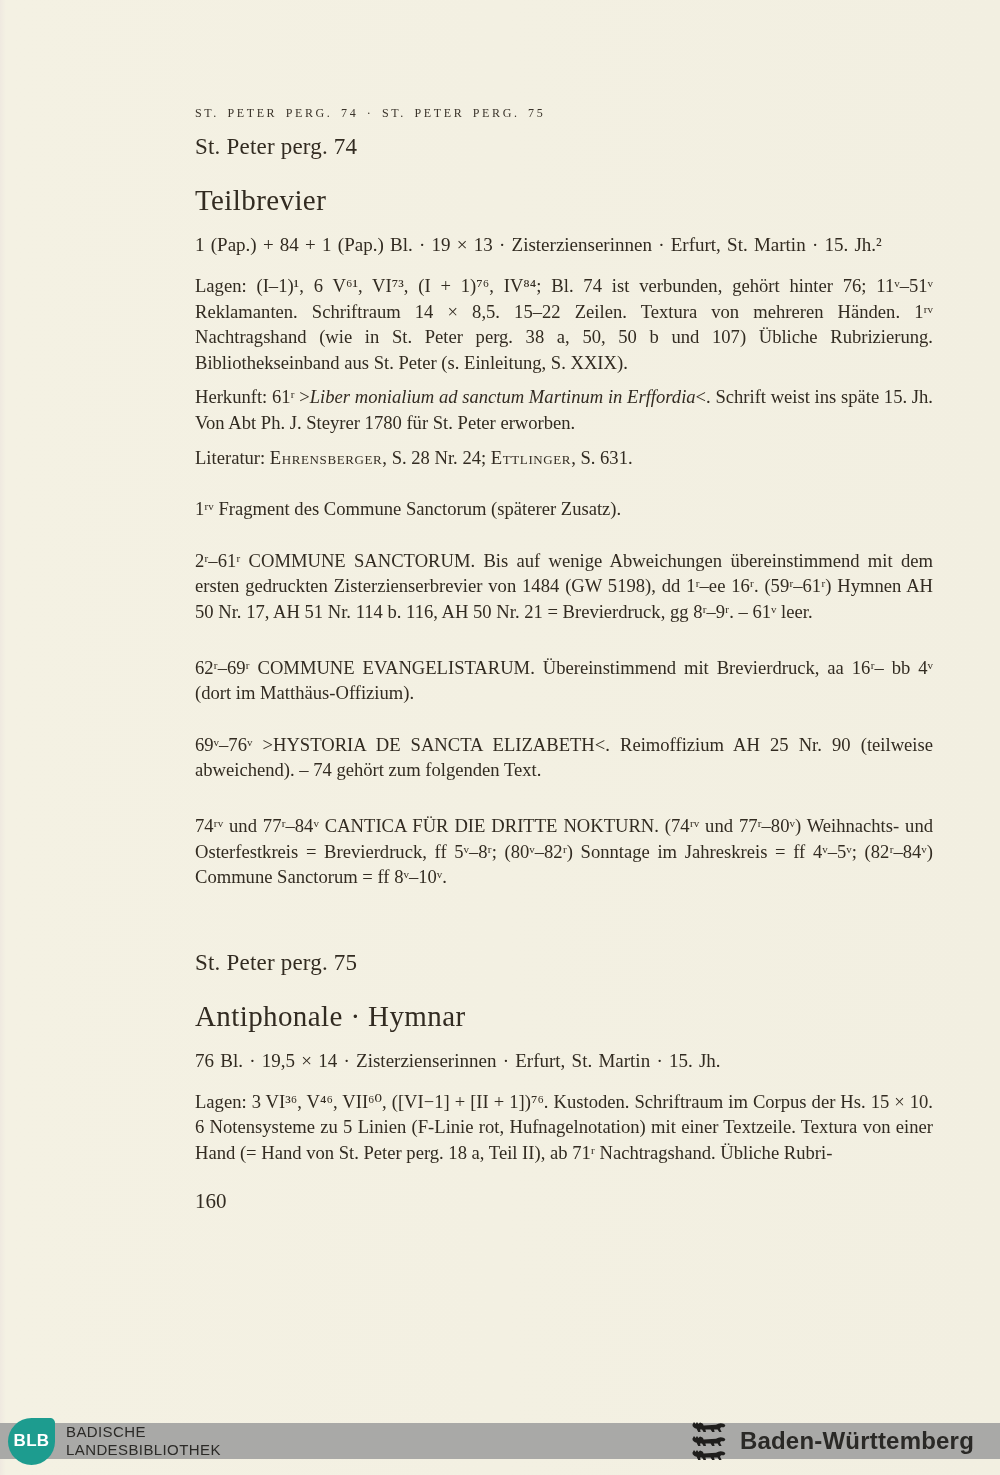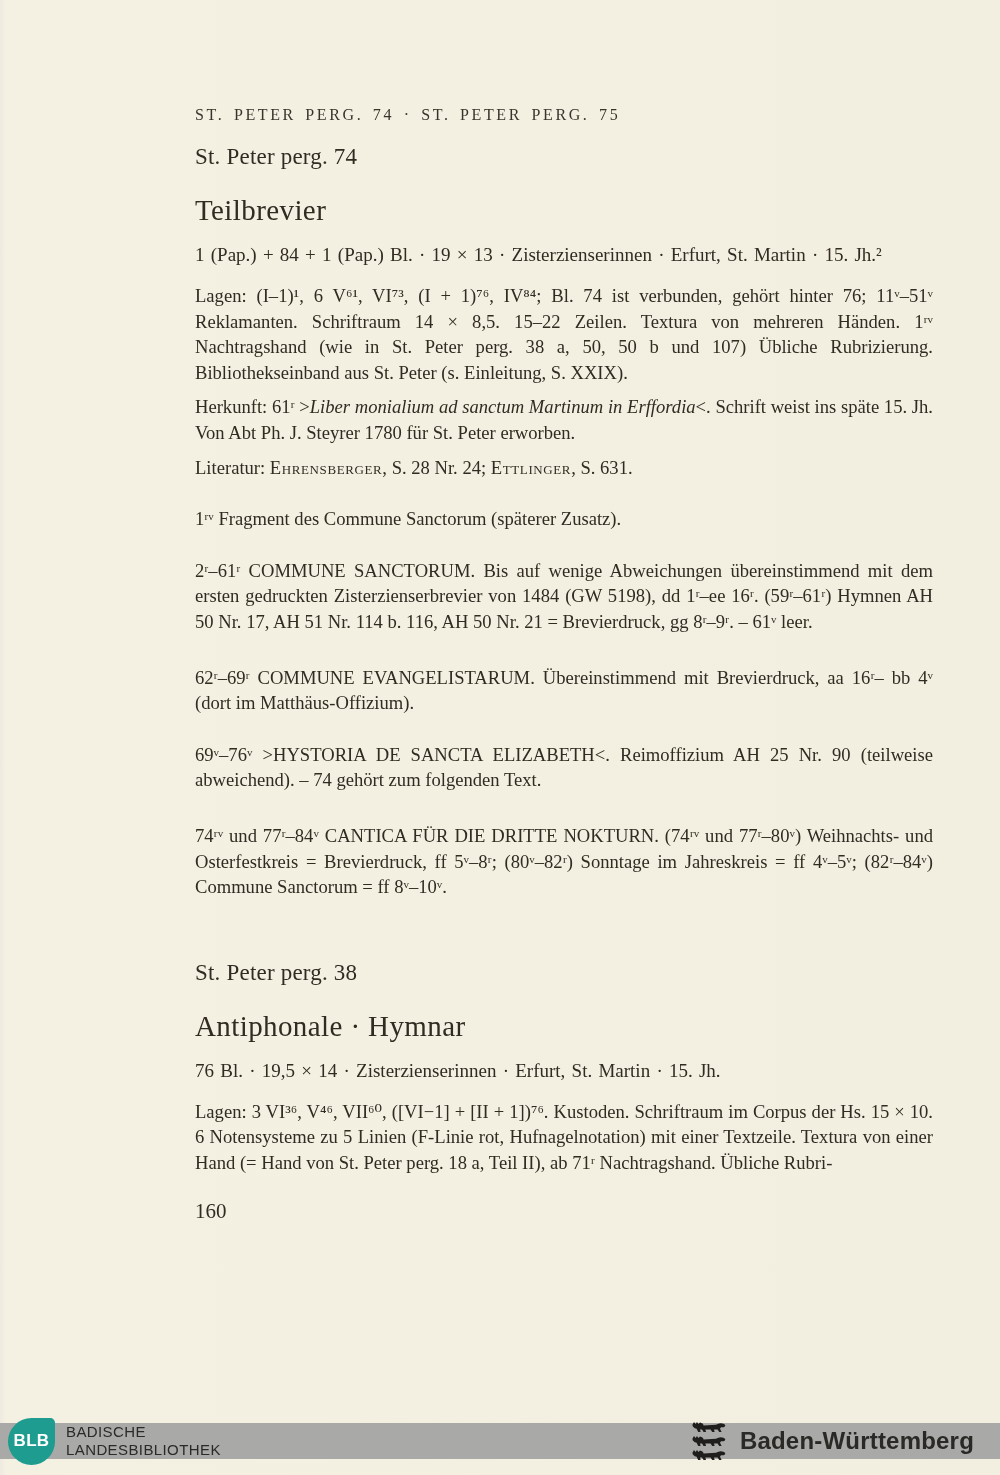--- a/index.html
+++ b/index.html
@@ -18,24 +18,24 @@
     height: 1475px;
     background: linear-gradient(90deg, #efe9e0 0px, #f4f1e3 6px, #f3f0e2 50%, #f2efe1 100%);
   }
   .content {
     position: absolute;
     left: 195px;
     top: 106px;
     width: 738px;
   }
   .running-header {
-    font-size: 16px;
+    font-size: 12px;
     letter-spacing: 2.6px;
     word-spacing: 3px;
-    margin-bottom: 20px;
+    margin-bottom: 13px;
     color: #3a332a;
   }
   .shelfmark {
     font-size: 23px;
     font-weight: normal;
     margin: 0 0 24px 0;
     letter-spacing: 0.2px;
   }
   .entry-title {
     font-size: 29px;
@@ -140,21 +140,21 @@
     <p class="para gap-md">1ʳᵛ Fragment des Commune Sanctorum (späterer Zusatz).</p>
 
     <p class="para gap-lg">2ʳ–61ʳ COMMUNE SANCTORUM. Bis auf wenige Abweichungen übereinstimmend mit dem ersten gedruckten Zisterzienserbrevier von 1484 (GW 5198), dd 1ʳ–ee 16ʳ. (59ʳ–61ʳ) Hymnen AH 50 Nr. 17, AH 51 Nr. 114 b. 116, AH 50 Nr. 21 = Brevierdruck, gg 8ʳ–9ʳ. – 61ᵛ leer.</p>
 
     <p class="para gap-md">62ʳ–69ʳ COMMUNE EVANGELISTARUM. Übereinstimmend mit Brevierdruck, aa 16ʳ– bb 4ᵛ (dort im Matthäus-Offizium).</p>
 
     <p class="para gap-lg">69ᵛ–76ᵛ &gt;HYSTORIA DE SANCTA ELIZABETH&lt;. Reimoffizium AH 25 Nr. 90 (teilweise abweichend). – 74 gehört zum folgenden Text.</p>
 
     <p class="para gap-xl">74ʳᵛ und 77ʳ–84ᵛ CANTICA FÜR DIE DRITTE NOKTURN. (74ʳᵛ und 77ʳ–80ᵛ) Weihnachts- und Osterfestkreis = Brevierdruck, ff 5ᵛ–8ʳ; (80ᵛ–82ʳ) Sonntage im Jahreskreis = ff 4ᵛ–5ᵛ; (82ʳ–84ᵛ) Commune Sanctorum = ff 8ᵛ–10ᵛ.</p>
 
-    <h2 class="shelfmark">St. Peter perg. 38</h2>
+    <h2 class="shelfmark">St. Peter perg. 75</h2>
 
     <h1 class="entry-title">Antiphonale · Hymnar</h1>
 
     <div class="collation">76 Bl. · 19,5 × 14 · Zisterzienserinnen · Erfurt, St. Martin · 15. Jh.</div>
 
     <p class="para">Lagen: 3 VI³⁶, V⁴⁶, VII⁶⁰, ([VI−1] + [II + 1])⁷⁶. Kustoden. Schriftraum im Corpus der Hs. 15 × 10. 6 Notensysteme zu 5 Linien (F-Linie rot, Hufnagelnotation) mit einer Textzeile. Textura von einer Hand (= Hand von St. Peter perg. 18 a, Teil II), ab 71ʳ Nachtragshand. Übliche Rubri-</p>
 
     <div class="page-number">160</div>
 
   </div>

